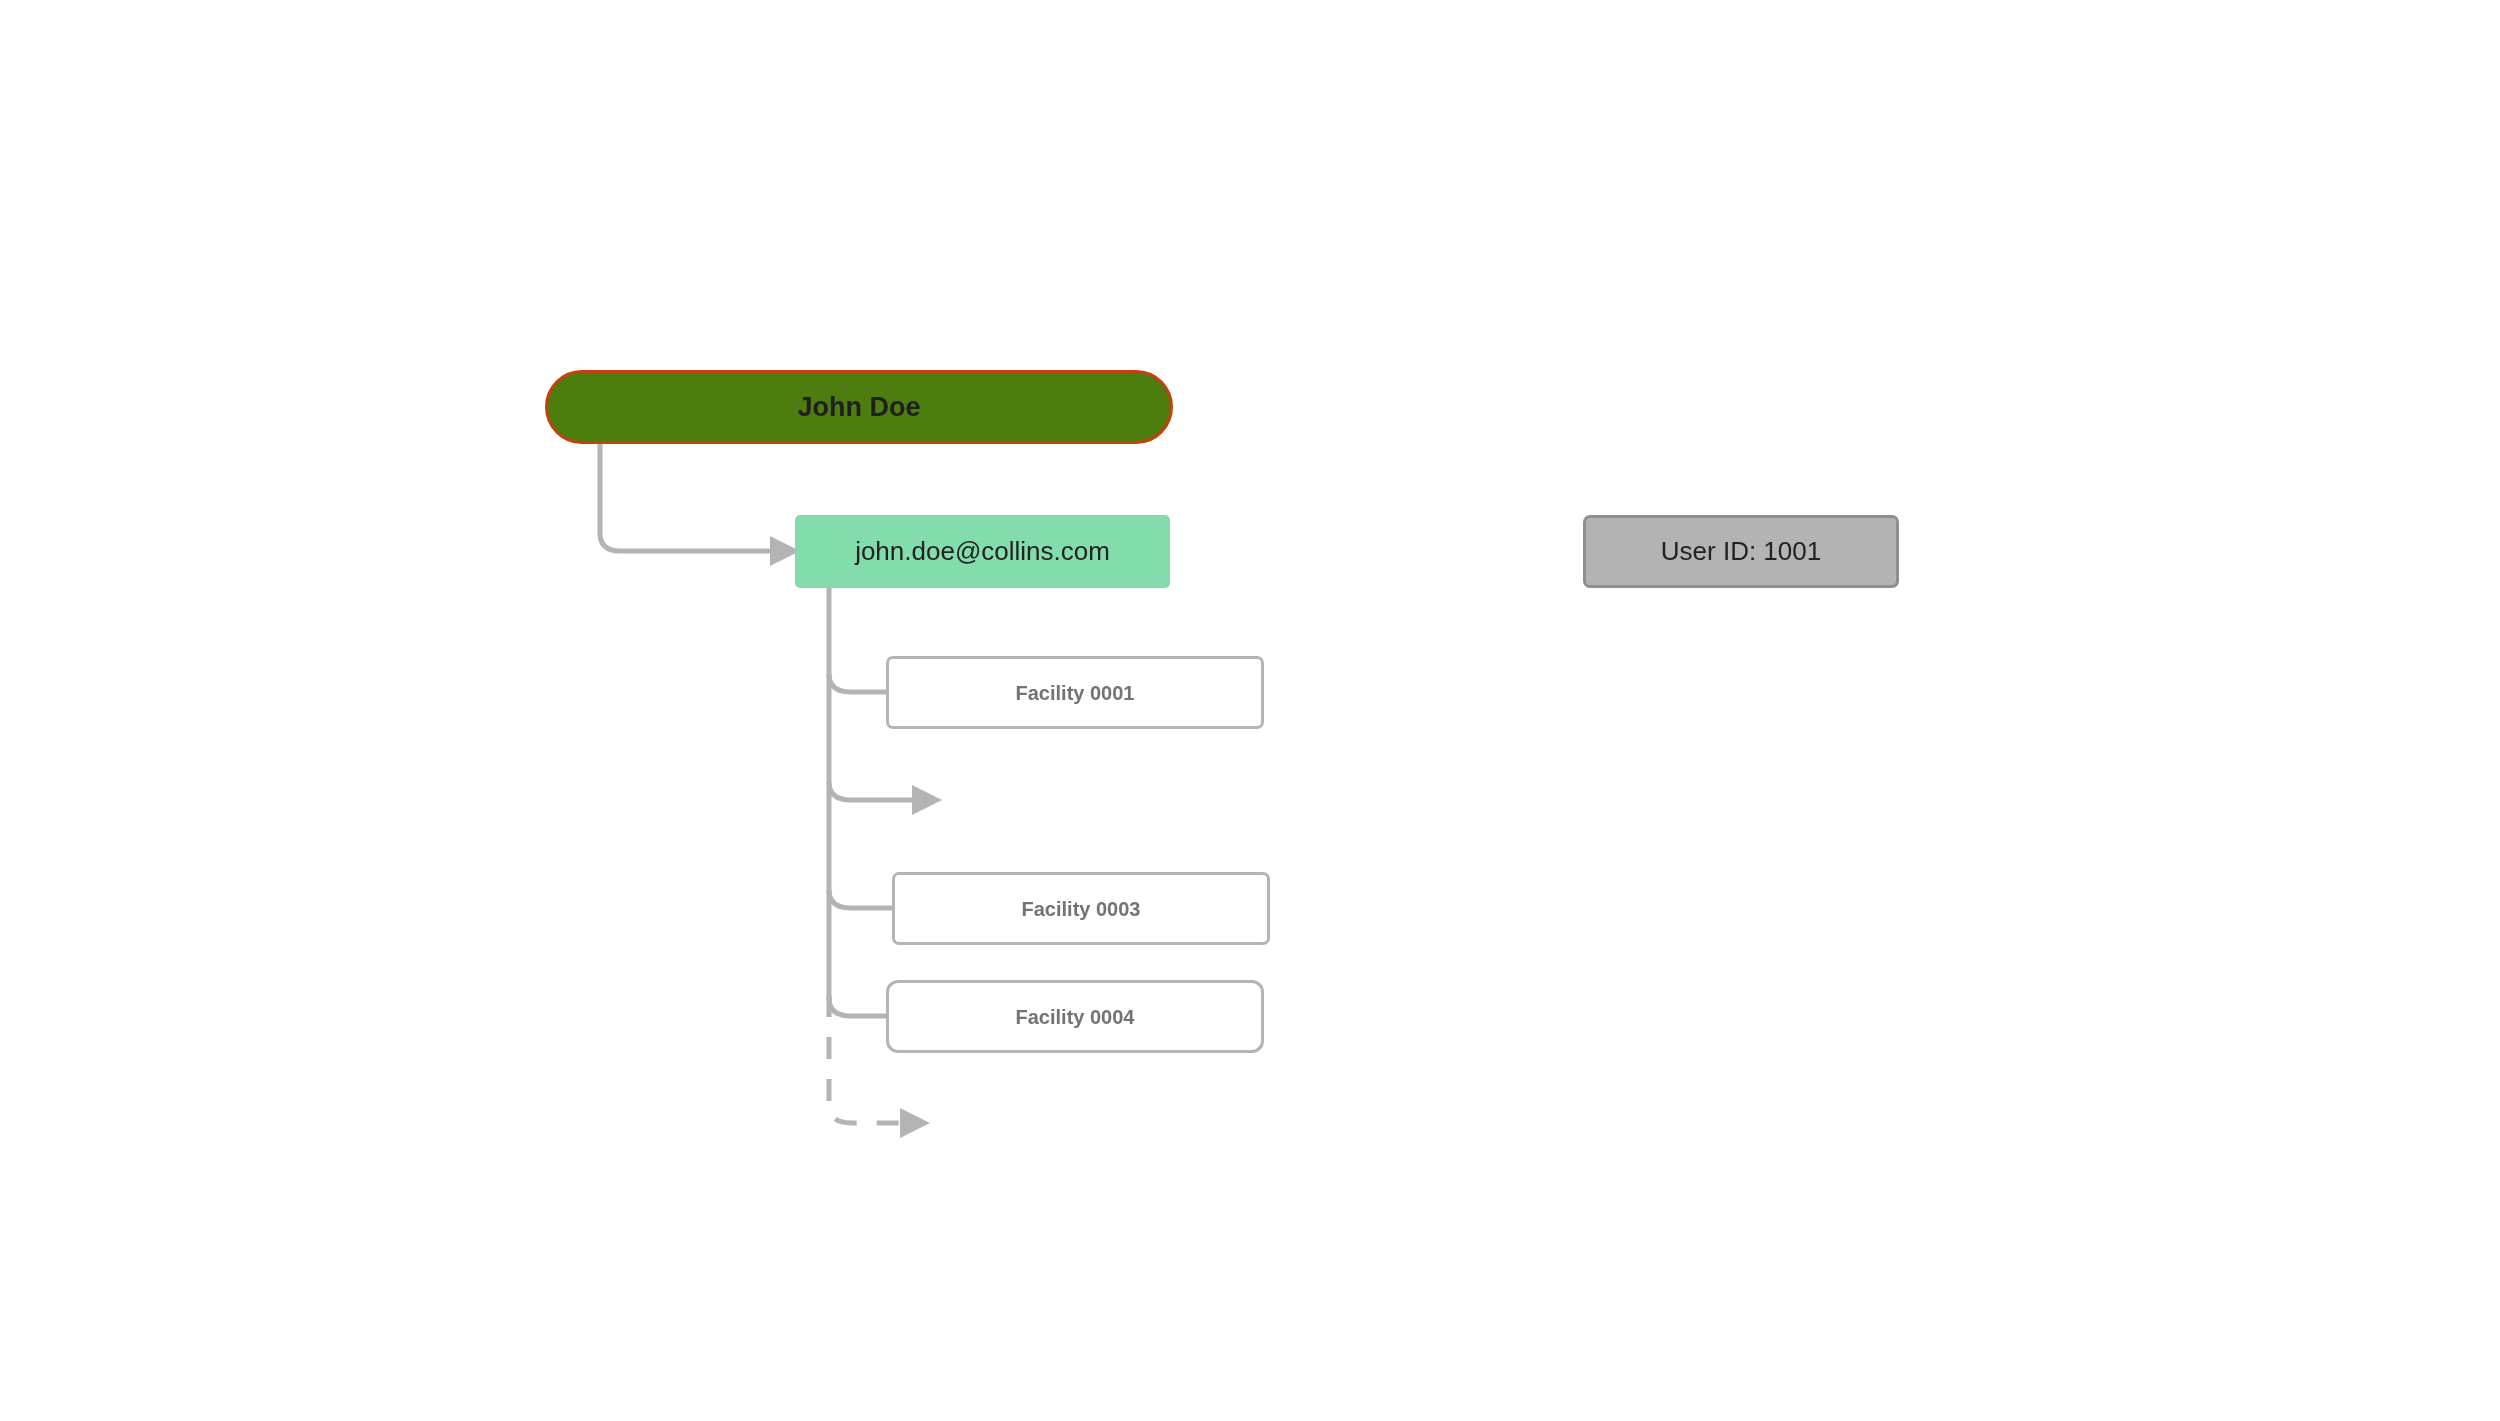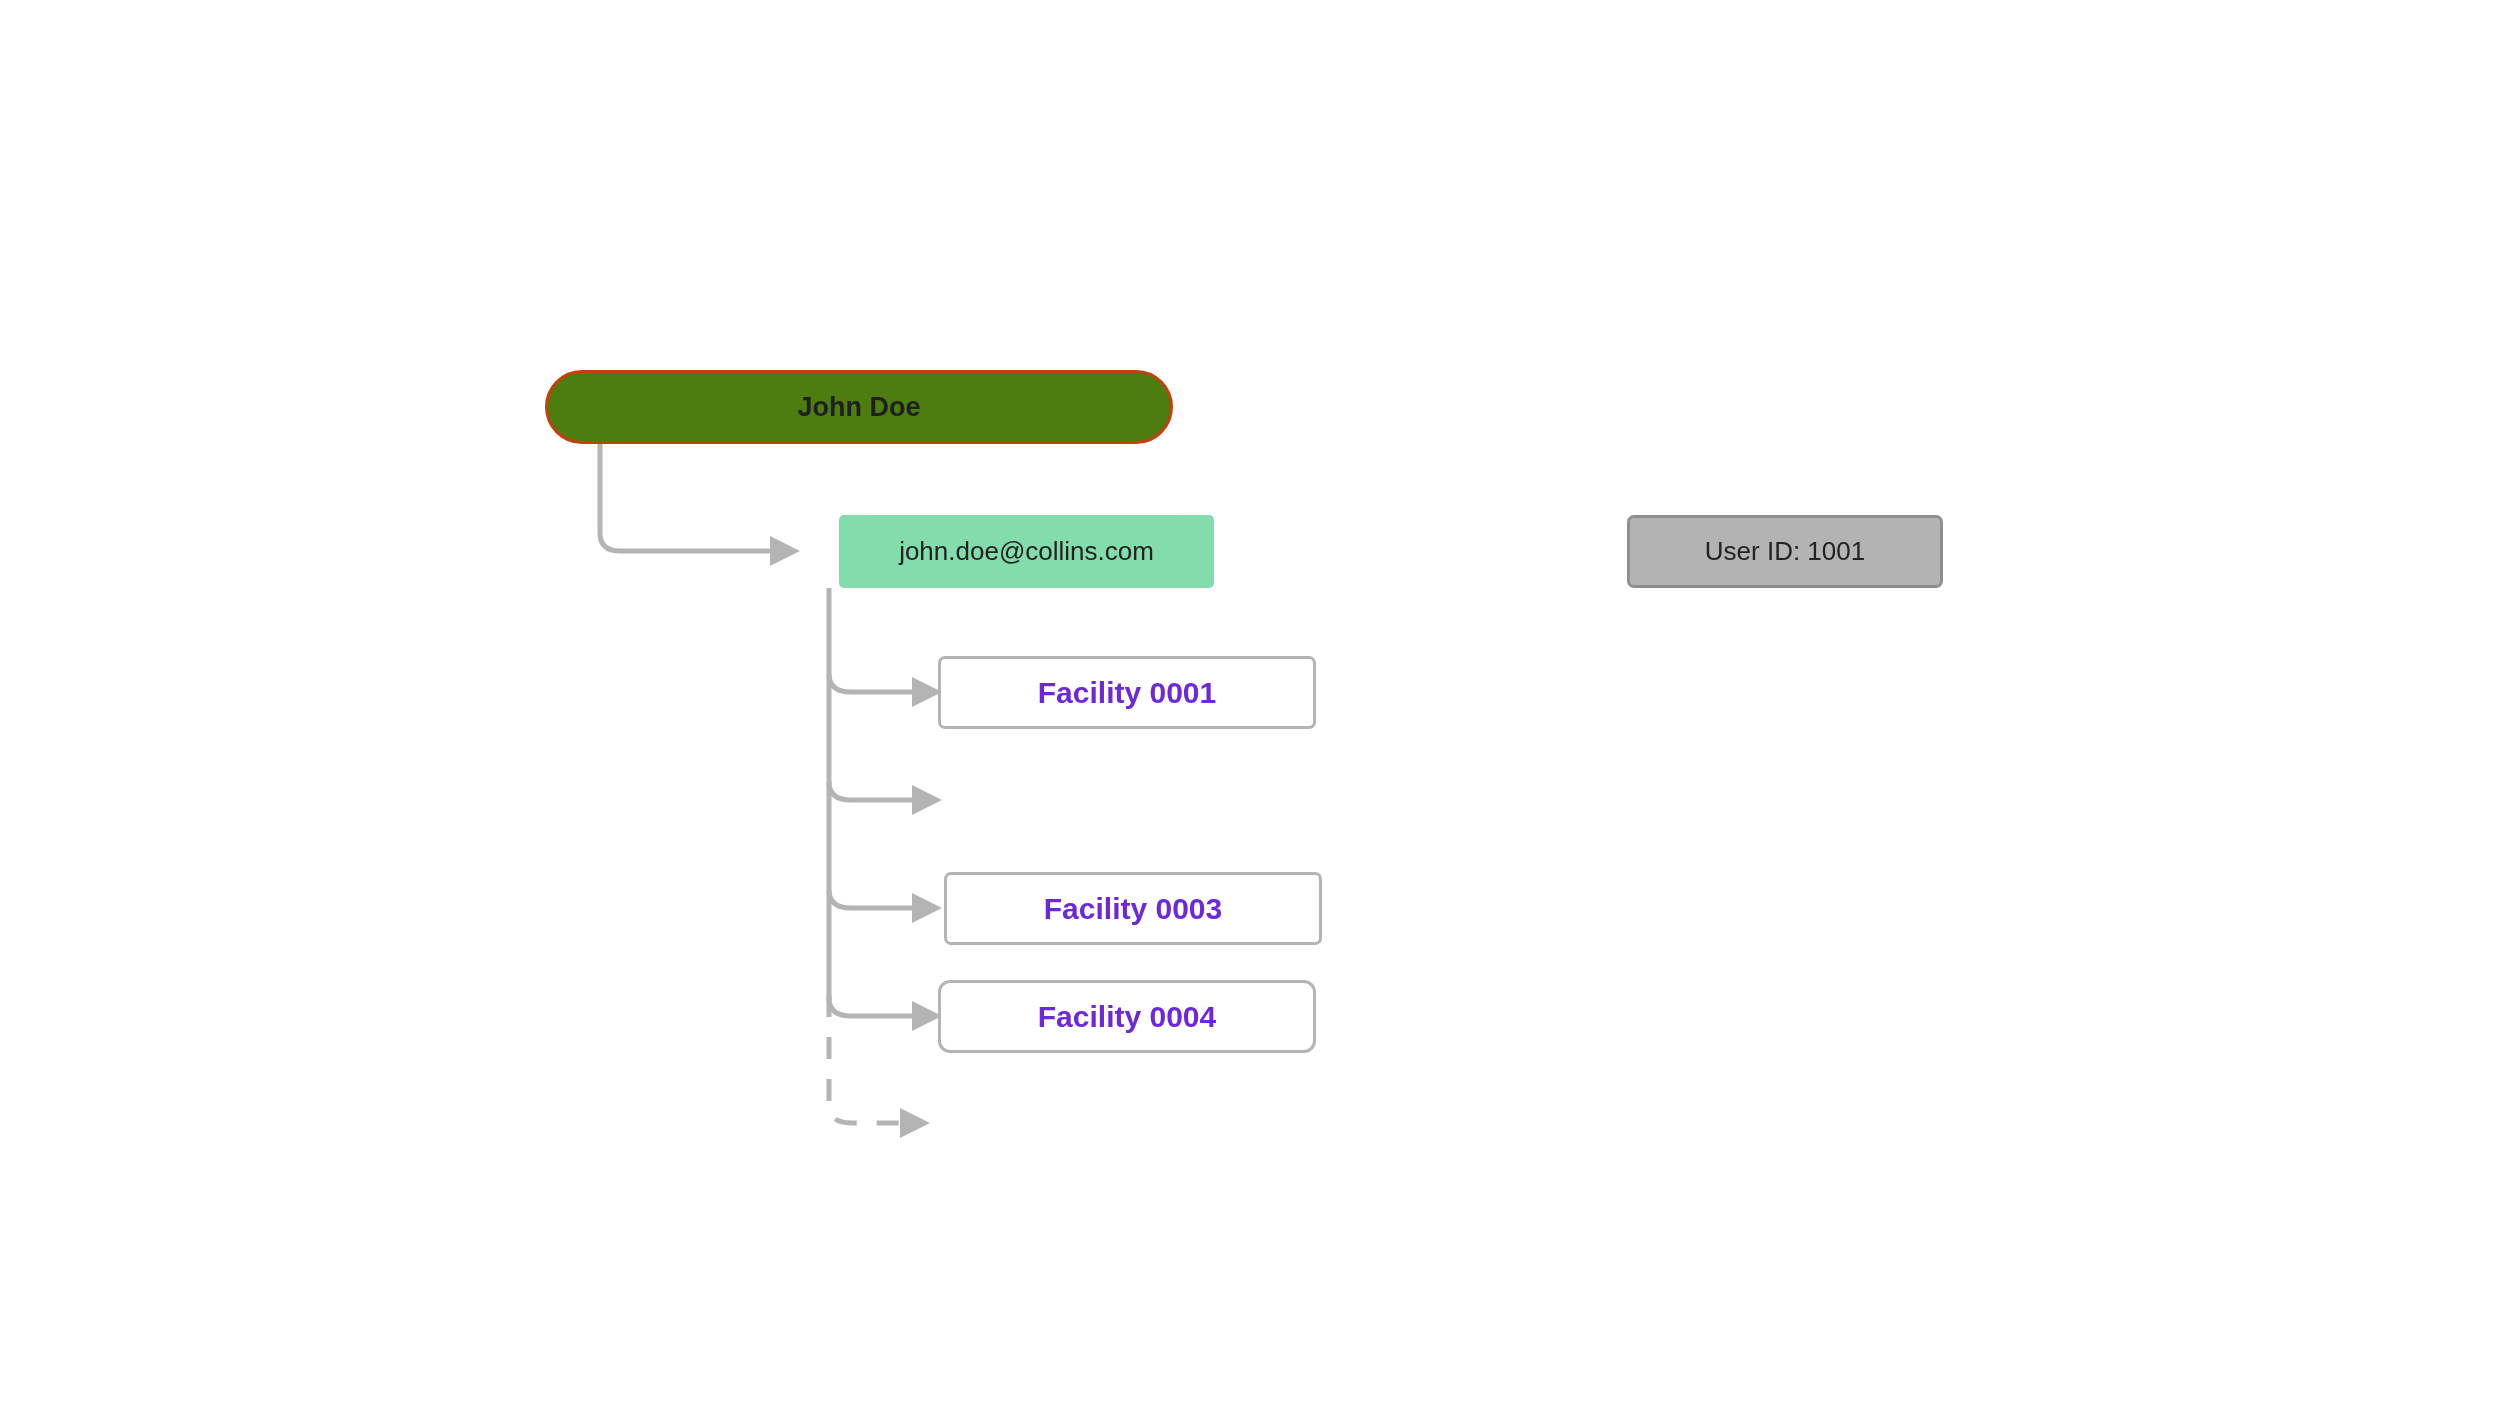--- a/index.html
+++ b/index.html
@@ -56,21 +56,20 @@
   }
 
   
   .node.attr {
     top: 515px;
     height: 73px;
     border-radius: 7px;
     font-size: 26px;
     font-weight: normal;
     color: #222222;
-    margin-left: 44px;
   }
   .node.attr.email {
     left: 795px;
     width: 375px;
     background: #82dcab;
     border: none;
     border-radius: 5px;
   }
   .node.attr.gray {
     background: #b3b3b3;
@@ -80,29 +79,29 @@
     left: 1187px;
     width: 380px;
   }
   .node.attr.uid {
     left: 1583px;
     width: 316px;
   }
 
   
   .node.facility {
-    left: 938px;
+    left: 886px;
     width: 378px;
     height: 73px;
     background: #ffffff;
     border: 3px solid #b4b4b4;
     border-radius: 7px;
-    font-size: 30px;
+    font-size: 20px;
     font-weight: bold;
-    color: #6d28d9;
+    color: #737373;
   }
   .node.facility.f1 { top: 656px; }
   .node.facility.f2 { top: 764px; }
   .node.facility.f3 { top: 872px; margin-left: 6px; }
   .node.facility.f4 { top: 980px; border-radius: 12px; }
 </style>
 </head>
 <body>
 
 <div id="canvas">

